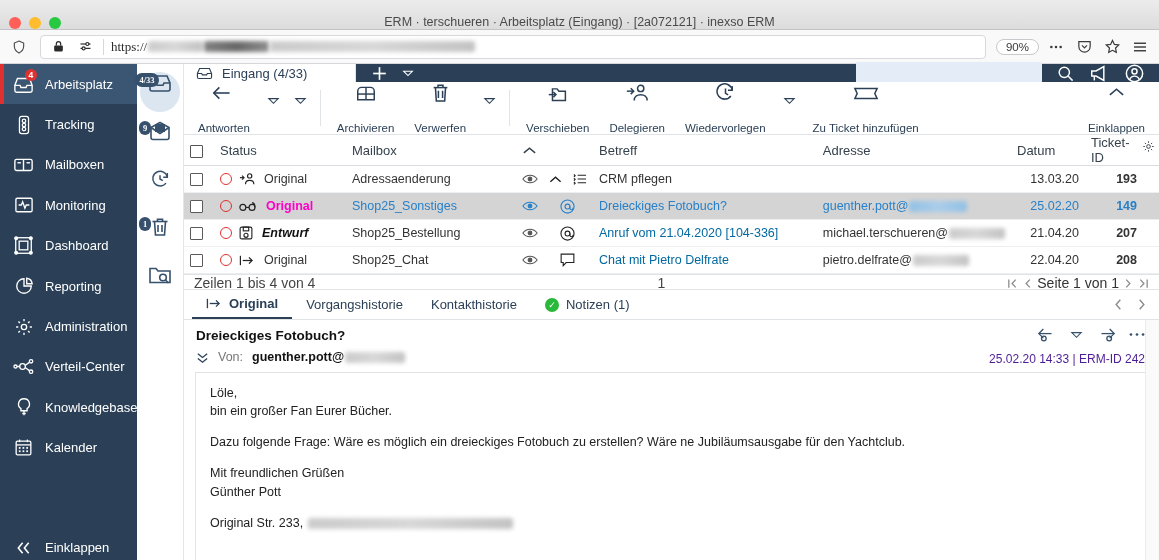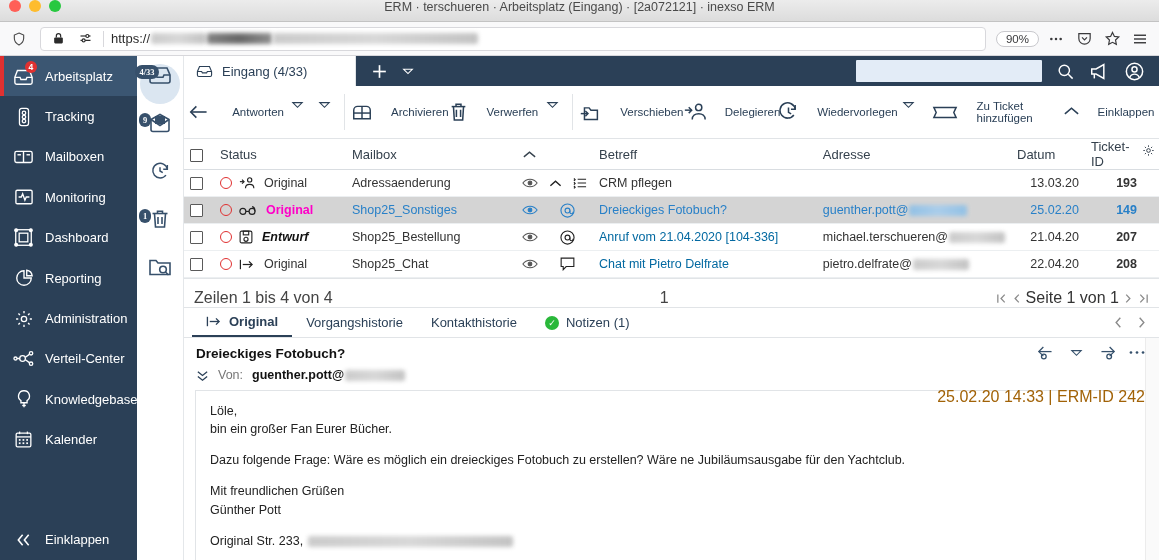--- a/index.html
+++ b/index.html
@@ -6,42 +6,42 @@
   html, body { margin:0; padding:0; }
   body {
     width:1159px; height:560px; overflow:hidden;
     font-family:"Liberation Sans", sans-serif;
     font-size:13px; color:#1f2a37;
     background:#ffffff;
   }
 
   
   #titlebar{
-    height:22px; width:100%;
+    height:30px; width:100%;
     background:linear-gradient(#ececec,#dcdcdc);
     border-bottom:1px solid #c3c3c3;
-    display:flex; align-items:flex-start; position:relative;
+    display:flex; align-items:flex-end; position:relative;
   }
   .traffic{ display:flex; gap:8px; padding-left:9px; }
   .dot{ width:12px;height:12px;border-radius:50%; }
   .dot.red{background:#ff5f57;} .dot.yellow{background:#febc2e;} .dot.green{background:#28c840;}
   #wintitle{
     position:absolute; left:0; right:0; text-align:center;
     font-size:12.5px; color:#4a4a4a; pointer-events:none;
   }
 
   
   #navbar{
     height:34px; background:#f9f9fa; border-bottom:1px solid #d7d7db;
     display:flex; align-items:center; padding:0 8px; gap:6px;
   }
   .nav-ico{ width:22px;height:22px;display:flex;align-items:center;justify-content:center;color:#3a3a3c; }
   #urlbar{
     flex:1; height:24px; background:#fff; border:1px solid #d8d8dc; border-radius:4px;
-    display:flex; align-items:center; padding:0 6px; gap:5px; margin:0 4px;
+    display:flex; align-items:center; padding:0 6px; gap:5px; margin:0 4px;font-family:Liberation Serif, serif;
   }
   #urlbar .divider{ width:1px;height:16px;background:#d8d8dc;margin:0 2px; }
   .url-text{ font-size:13px;color:#2b2b2b; display:flex; align-items:center; }
   .blur1{
     display:inline-block; height:11px; margin-left:1px; border-radius:2px;
     background:linear-gradient(90deg,#c9c9c9,#d6d6d6,#c0c0c0);
     filter:blur(2.1px); opacity:.95;
   }
   .blur-dark{ background:linear-gradient(90deg,#7d7d7d,#5f5f5f,#8a8a8a); }
   #zoom-pill{
@@ -87,21 +87,21 @@
   .rail-badge{
     position:absolute; top:1px; left:-1px; background:#37506b; color:#fff;
     font-size:8.5px; line-height:1; border-radius:9px; padding:2.5px 4px; font-weight:600;
   }
   .rail-badge.wide{ left:-5px; padding:2.5px 4.5px; }
 
   
   #main{ flex:1; display:flex; flex-direction:column; min-width:0; background:#fff; }
 
   
-  #tabstrip{ height:30px; display:flex; background:#2b4057; }
+  #tabstrip{ height:18px; display:flex; background:#2b4057; }
   #inbox-tab{
     background:#fff; display:flex; align-items:center; gap:9px;
     padding:0 18px 0 12px; color:#2b4057; font-size:13px;
     min-width:172px; border-right:1px solid #e1e4e7;
   }
   #tab-plus{ display:flex; align-items:center; gap:13px; padding:0 14px; color:#fff; }
   #tab-spacer{ flex:1; }
   #topsearch{
     display:flex; align-items:center; gap:14px; padding-right:14px; color:#fff;
   }
@@ -109,21 +109,21 @@
     width:186px; height:22px; border:none; border-radius:1px;
     background:#e3ecf7; font-family:inherit; font-size:12px; padding:0 6px;
   }
 
   
   #toolbar{
     height:53px; border-bottom:1px solid #e1e4e7; background:#fff;
     display:flex; align-items:center; padding:0 4px; font-size:11.5px; color:#2b4057;
   }
   .tb-item{
-    display:flex; align-items:center; justify-content:center;
+    display:flex; flex-direction:column; align-items:center; justify-content:center;
     gap:18px; padding:3px 10px; cursor:pointer; min-width:46px;
   }
   .tb-item .tb-ico{ height:21px; display:flex; align-items:center; }
   .tb-caret{ display:flex; align-items:center; padding:0 7px; align-self:flex-start; margin-top:12px; cursor:pointer; }
   .tb-sep{ width:1px; height:36px; background:#e1e4e7; margin:0 6px; }
   .tb-spacer{ flex:1; }
 
   
   #tablewrap{ border-bottom:1px solid #e1e4e7; }
   table#mailtable{ width:100%; border-collapse:collapse; font-size:12.5px; }
@@ -158,22 +158,22 @@
   .statustxt.draft{ font-style:italic; font-weight:bold; color:#111; }
   .flagcell{ display:flex; align-items:center; gap:11px; color:#444; }
   .flagcell .blue{ color:#2880c8; }
   .mailbox-link{ color:#2880c8; text-decoration:none; }
   .subject-link{ color:#0369a1; text-decoration:none; }
   .addr{ color:#333; display:inline-flex; align-items:center; }
   .addr.blue{ color:#2880c8; }
 
   
   #pager{
-    height:29px; display:flex; align-items:flex-end; padding:0 10px;
-    font-size:16px; color:#444; border-bottom:1px solid #e1e4e7; background:#fff;
+    height:15px; display:flex; align-items:flex-start; padding:0 10px;
+    font-size:14px; color:#444; border-bottom:1px solid #e1e4e7; background:#fff;
   }
   #pager .pcenter{ flex:1; text-align:center; }
   #pager .pright{ display:flex; align-items:center; gap:5px; color:#8b8b8b; }
   #pager .pright b{ color:#333; font-weight:normal; }
 
   
   #dtabs{
     height:30px; display:flex; align-items:stretch; border-bottom:1px solid #e1e4e7;
     font-size:13px; color:#2b4057; padding-left:8px;
   }
@@ -187,21 +187,21 @@
   }
 
   
   #detail{ flex:1; display:flex; flex-direction:column; min-height:0; position:relative; }
   #detail-head{ padding:8px 14px 4px 12px; position:relative; }
   #dsubject{ font-size:13.5px; font-weight:bold; color:#111; margin-bottom:7px; }
   #dfrom{ display:flex; align-items:center; gap:9px; font-size:12.5px; color:#333; }
   #dfrom .lbl{ color:#777; }
   #dfrom .val{ font-weight:bold; color:#111; display:inline-flex; align-items:center; }
   #dactions{ position:absolute; right:14px; top:7px; display:flex; align-items:center; gap:13px; color:#35506b; }
-  #dmeta{ position:absolute; right:14px; top:50px; font-size:16px; color:#a16207; }
+  #dmeta{ position:absolute; right:14px; top:32px; font-size:12px; color:#4c1d95; }
   #dbody{
     flex:1; border:1px solid #e1e4e7; border-right:none; border-bottom:none;
     margin:4px 0 0 11px; padding:11px 14px; font-size:12.5px; line-height:1.45;
     color:#222; overflow:hidden; background:#fff;
   }
   #dbody p{ margin:0 0 13px 0; }
 
   
   #vscroll{
     position:absolute; right:0; top:0; bottom:0; width:14px;

